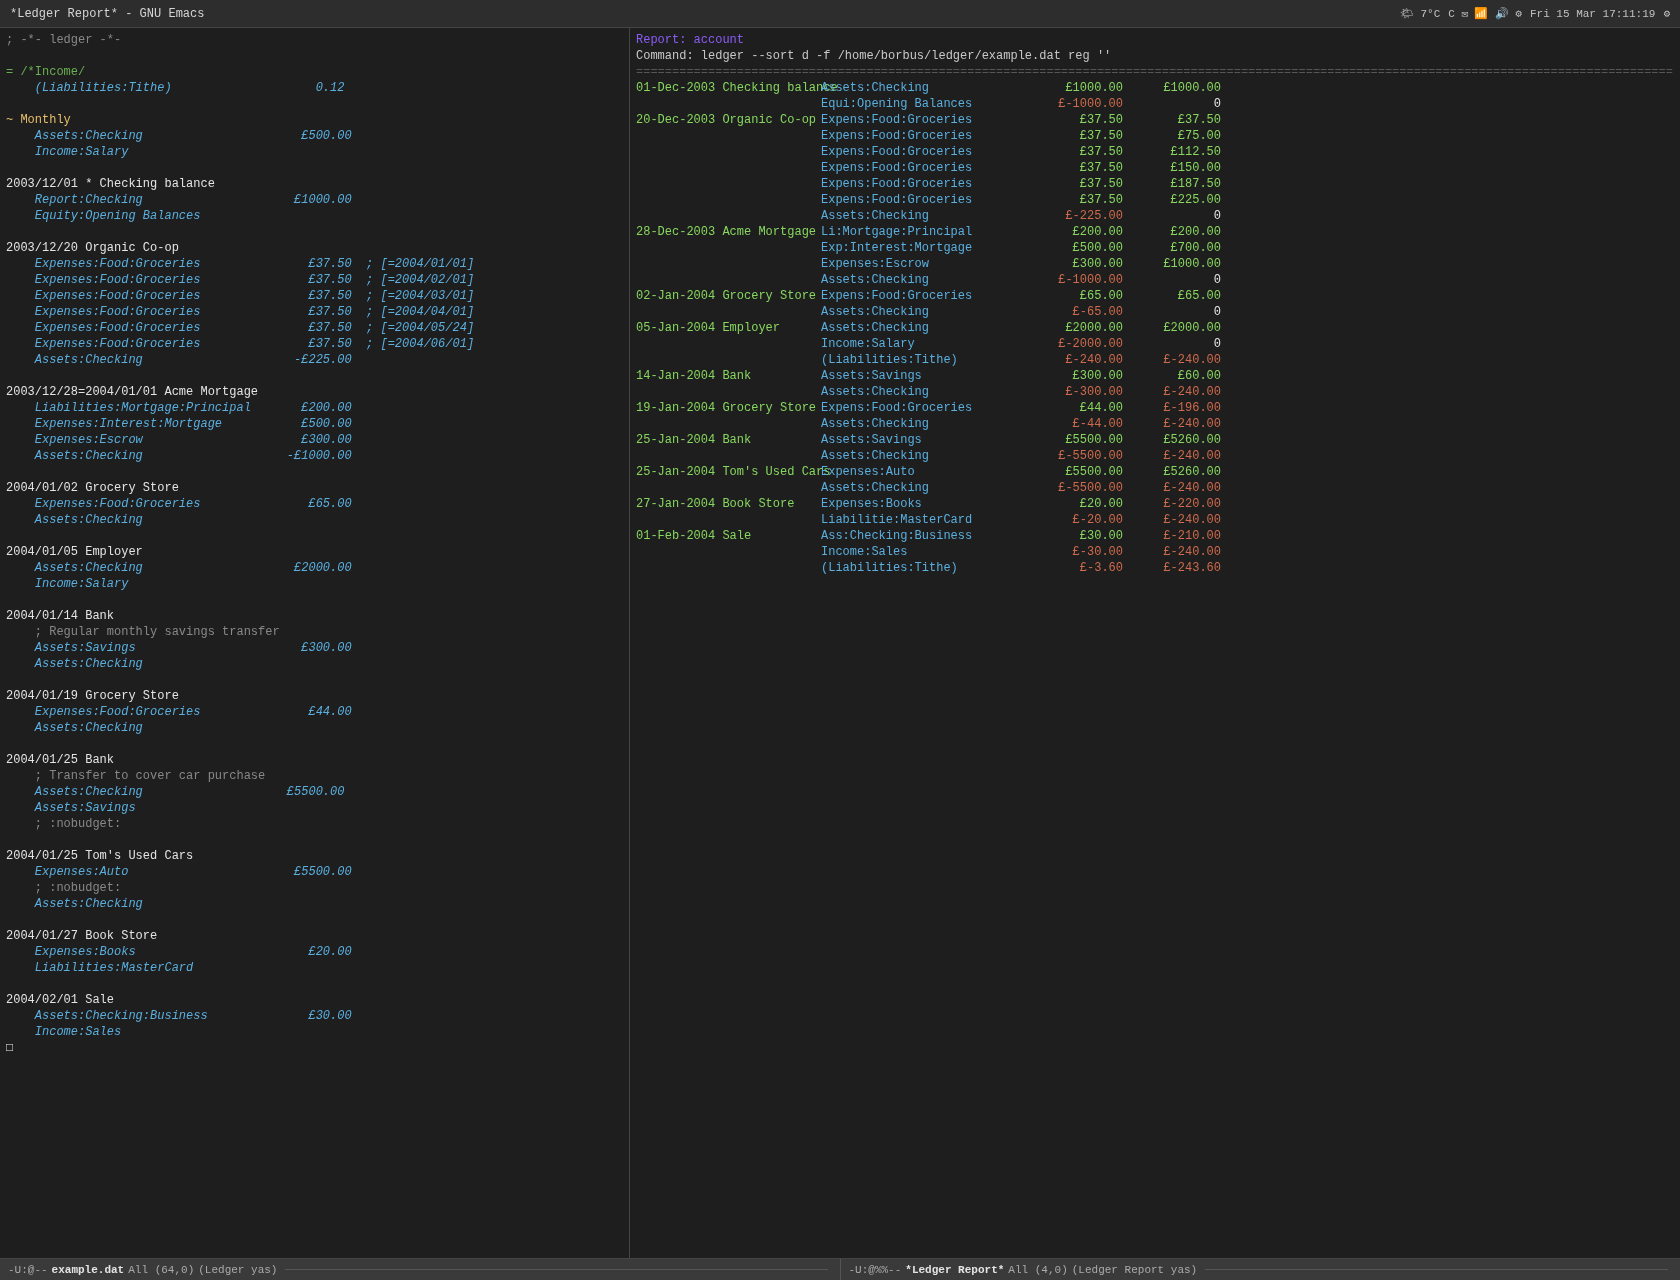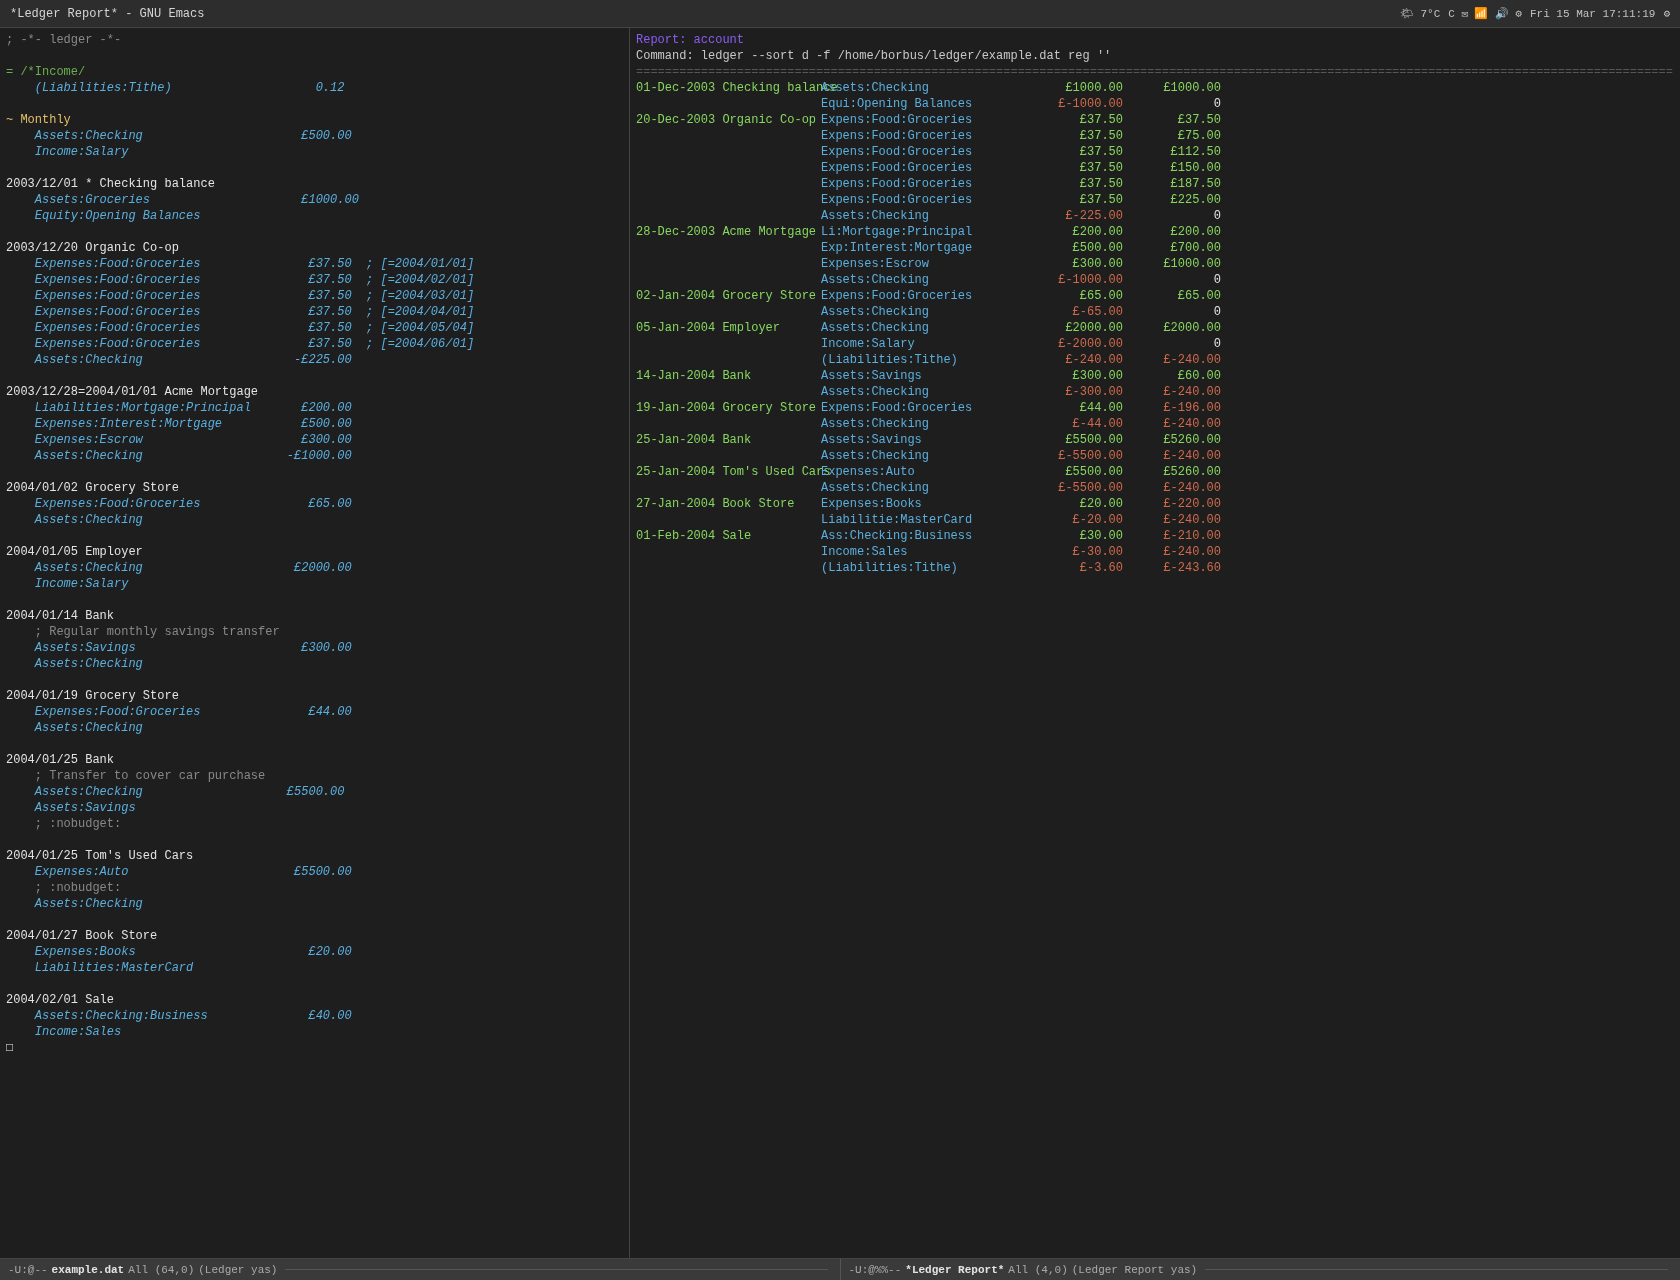--- a/index.html
+++ b/index.html
@@ -119,29 +119,29 @@
     <span class="line color-gray">; -*- ledger -*-</span>
     <span class="line"> </span>
     <span class="line color-green">= /*Income/</span>
     <span class="line color-cyan">    (Liabilities:Tithe)                    0.12</span>
     <span class="line"> </span>
     <span class="line color-yellow">~ Monthly</span>
     <span class="line color-cyan">    Assets:Checking                      £500.00</span>
     <span class="line color-cyan">    Income:Salary</span>
     <span class="line"> </span>
     <span class="line color-white">2003/12/01 * Checking balance</span>
-    <span class="line color-cyan">    Assets:Groceries                     £1000.00</span>
+    <span class="line color-cyan">    Report:Checking                     £1000.00</span>
     <span class="line color-cyan">    Equity:Opening Balances</span>
     <span class="line"> </span>
     <span class="line color-white">2003/12/20 Organic Co-op</span>
     <span class="line color-cyan">    Expenses:Food:Groceries               £37.50  ; [=2004/01/01]</span>
     <span class="line color-cyan">    Expenses:Food:Groceries               £37.50  ; [=2004/02/01]</span>
     <span class="line color-cyan">    Expenses:Food:Groceries               £37.50  ; [=2004/03/01]</span>
     <span class="line color-cyan">    Expenses:Food:Groceries               £37.50  ; [=2004/04/01]</span>
-    <span class="line color-cyan">    Expenses:Food:Groceries               £37.50  ; [=2004/05/04]</span>
+    <span class="line color-cyan">    Expenses:Food:Groceries               £37.50  ; [=2004/05/24]</span>
     <span class="line color-cyan">    Expenses:Food:Groceries               £37.50  ; [=2004/06/01]</span>
     <span class="line color-cyan">    Assets:Checking                     -£225.00</span>
     <span class="line"> </span>
     <span class="line color-white">2003/12/28=2004/01/01 Acme Mortgage</span>
     <span class="line color-cyan">    Liabilities:Mortgage:Principal       £200.00</span>
     <span class="line color-cyan">    Expenses:Interest:Mortgage           £500.00</span>
     <span class="line color-cyan">    Expenses:Escrow                      £300.00</span>
     <span class="line color-cyan">    Assets:Checking                    -£1000.00</span>
     <span class="line"> </span>
     <span class="line color-white">2004/01/02 Grocery Store</span>
@@ -170,21 +170,21 @@
     <span class="line color-white">2004/01/25 Tom's Used Cars</span>
     <span class="line color-cyan">    Expenses:Auto                       £5500.00</span>
     <span class="line color-gray">    ; :nobudget:</span>
     <span class="line color-cyan">    Assets:Checking</span>
     <span class="line"> </span>
     <span class="line color-white">2004/01/27 Book Store</span>
     <span class="line color-cyan">    Expenses:Books                        £20.00</span>
     <span class="line color-cyan">    Liabilities:MasterCard</span>
     <span class="line"> </span>
     <span class="line color-white">2004/02/01 Sale</span>
-    <span class="line color-cyan">    Assets:Checking:Business              £40.00</span>
+    <span class="line color-cyan">    Assets:Checking:Business              £30.00</span>
     <span class="line color-cyan">    Income:Sales</span>
     <span class="line color-white">□</span>
   </div>
 
   <div id="right-pane">
     <div style="color:#8b5cf6; line-height:16px; white-space:pre;">Report: account</div>
     <div style="color:#c8c8c8; line-height:16px; white-space:pre;">Command: ledger --sort d -f /home/borbus/ledger/example.dat reg ''</div>
     <div style="color:#555; line-height:16px; white-space:pre; overflow:hidden; height:16px;">================================================================================================================================================</div>
 
     <div id="report-rows">

